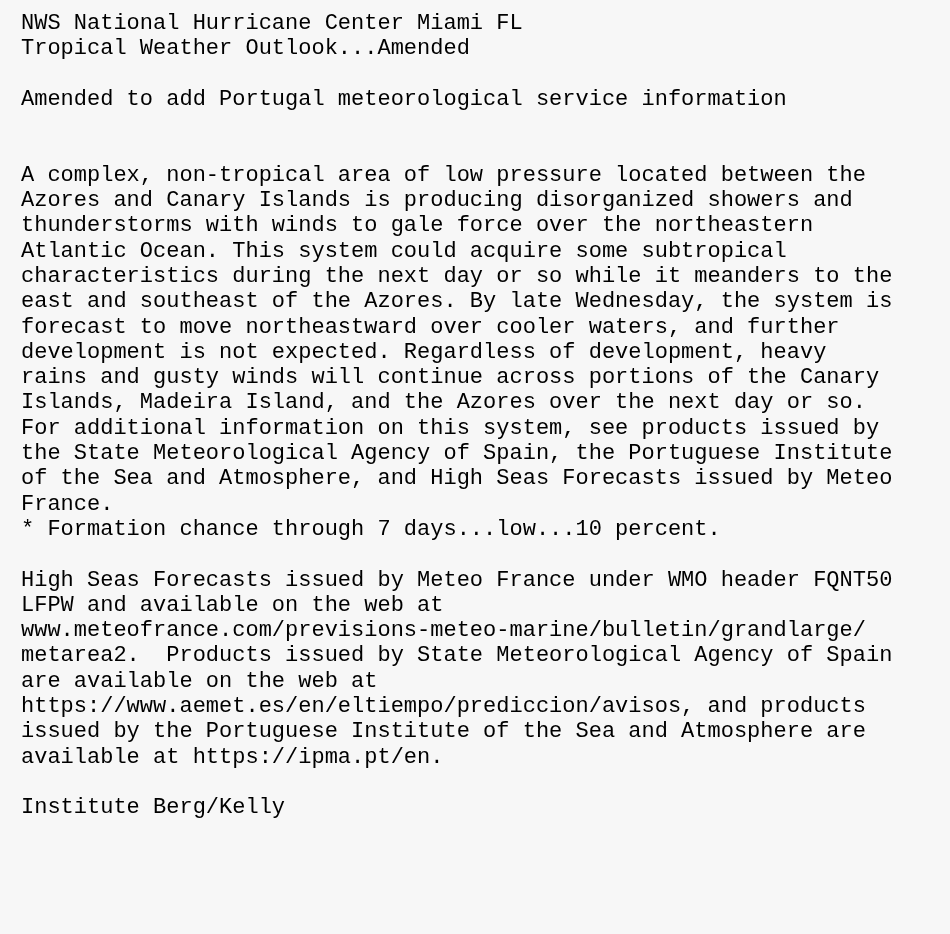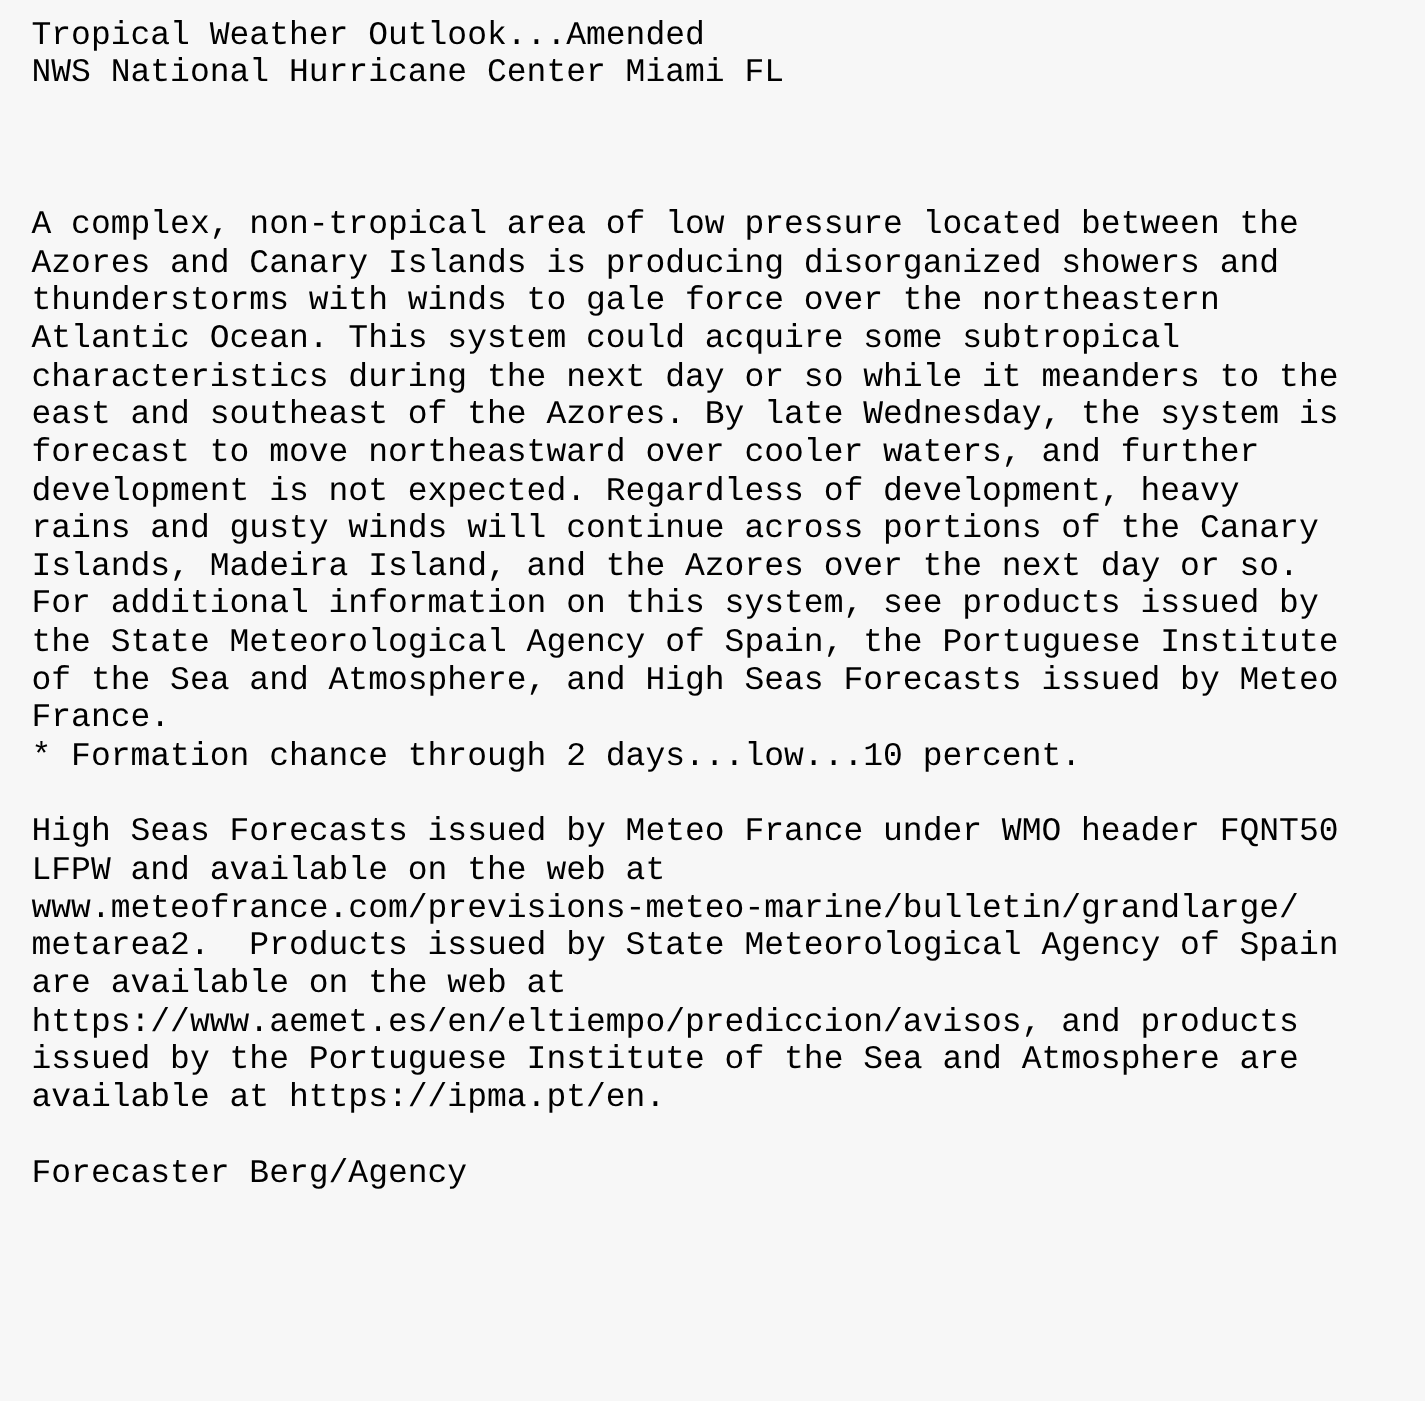--- a/index.html
+++ b/index.html
@@ -28,55 +28,56 @@
   }
   .gap {
     height: 25.3px;         
   }
 </style>
 </head>
 <body>
 
 <div class="doc">
 
+  <div class="line">NWS National Hurricane Center Miami FL</div>
   <div class="line">Tropical Weather Outlook...Amended</div>
-  <div class="line">NWS National Hurricane Center Miami FL</div>
 
   <div class="gap"></div>
 
+  <div class="line">Amended to add Portugal meteorological service information</div>
 
   <div class="gap"></div>
 
 
   <div class="gap"></div>
 
   <div class="para">A complex, non-tropical area of low pressure located between the
 Azores and Canary Islands is producing disorganized showers and
 thunderstorms with winds to gale force over the northeastern
 Atlantic Ocean. This system could acquire some subtropical
 characteristics during the next day or so while it meanders to the
 east and southeast of the Azores. By late Wednesday, the system is
 forecast to move northeastward over cooler waters, and further
 development is not expected. Regardless of development, heavy
 rains and gusty winds will continue across portions of the Canary
 Islands, Madeira Island, and the Azores over the next day or so.
 For additional information on this system, see products issued by
 the State Meteorological Agency of Spain, the Portuguese Institute
 of the Sea and Atmosphere, and High Seas Forecasts issued by Meteo
 France.</div>
-  <div class="line">* Formation chance through 2 days...low...10 percent.</div>
+  <div class="line">* Formation chance through 7 days...low...10 percent.</div>
 
   <div class="gap"></div>
 
   <div class="para">High Seas Forecasts issued by Meteo France under WMO header FQNT50
 LFPW and available on the web at
 www.meteofrance.com/previsions-meteo-marine/bulletin/grandlarge/
 metarea2.  Products issued by State Meteorological Agency of Spain
 are available on the web at
 https://www.aemet.es/en/eltiempo/prediccion/avisos, and products
 issued by the Portuguese Institute of the Sea and Atmosphere are
 available at https://ipma.pt/en.</div>
 
   <div class="gap"></div>
 
-  <div class="line">Forecaster Berg/Agency</div>
+  <div class="line">Institute Berg/Kelly</div>
 
 </div>
 
 </body></html>

